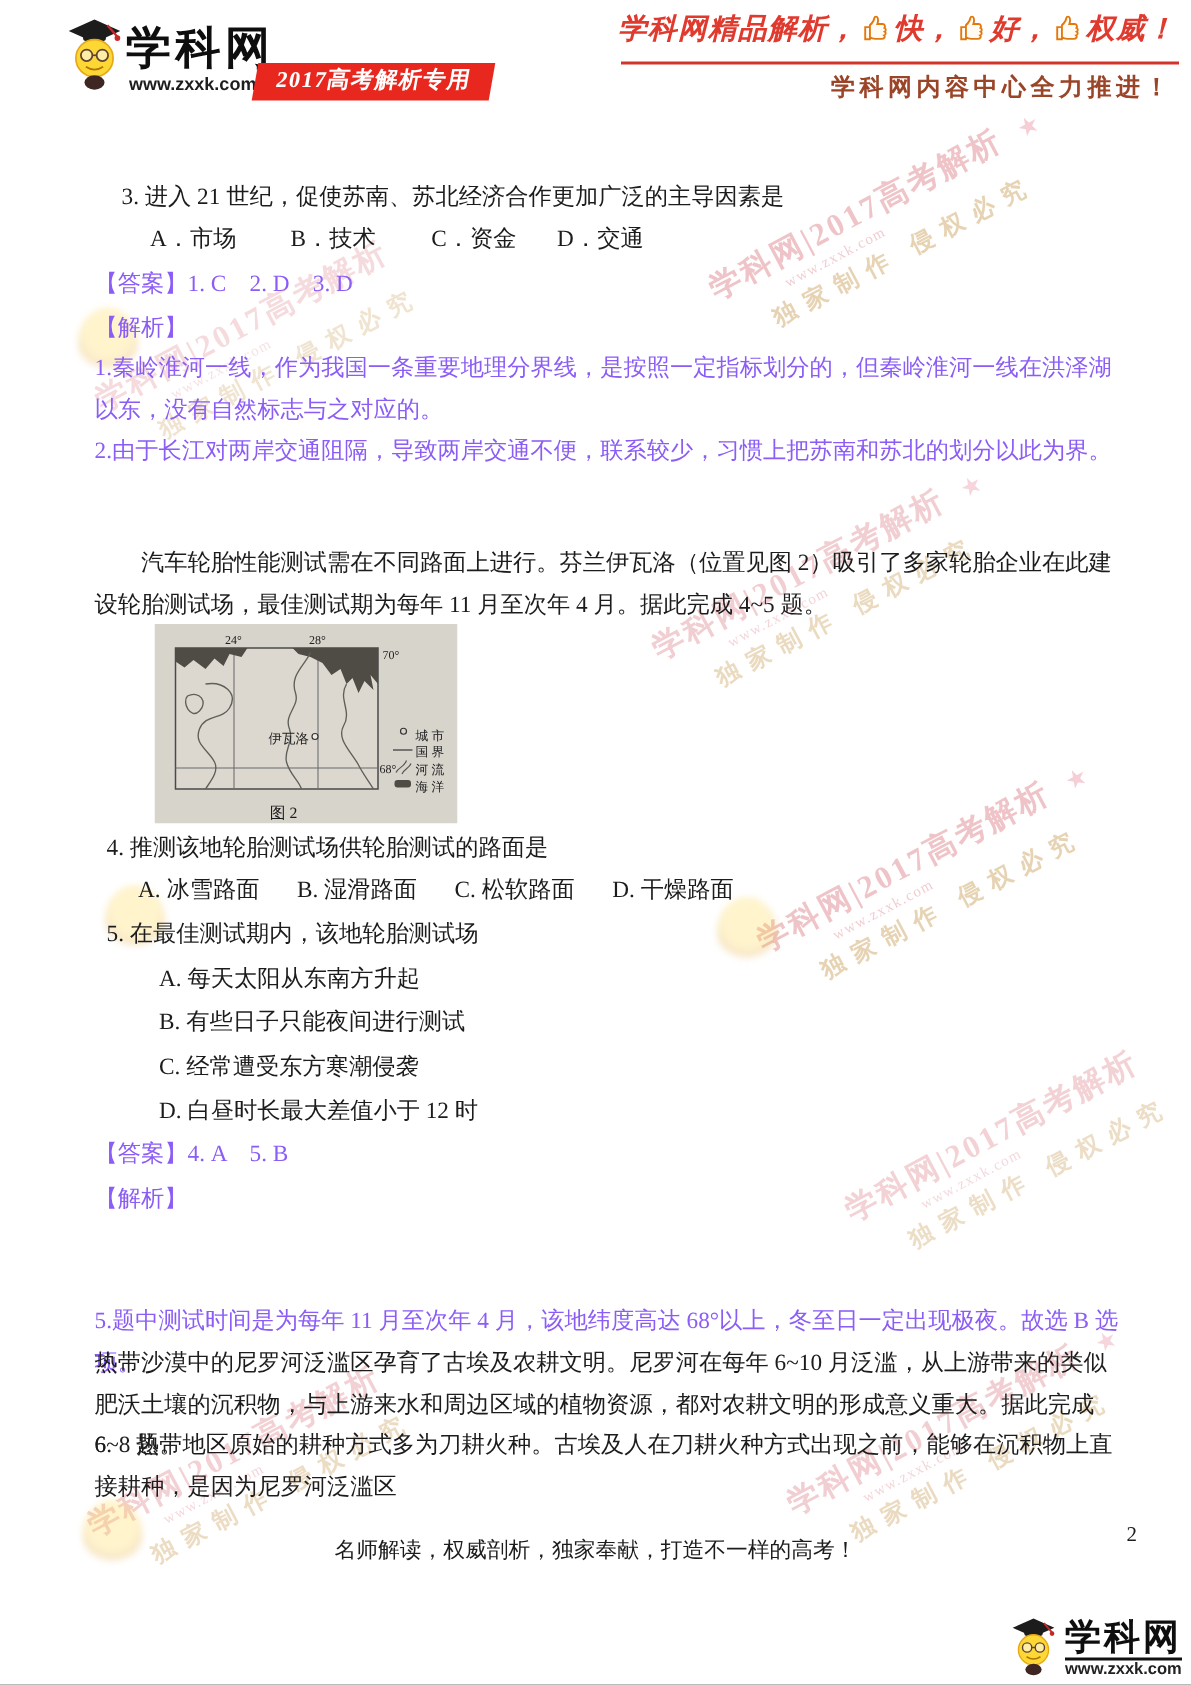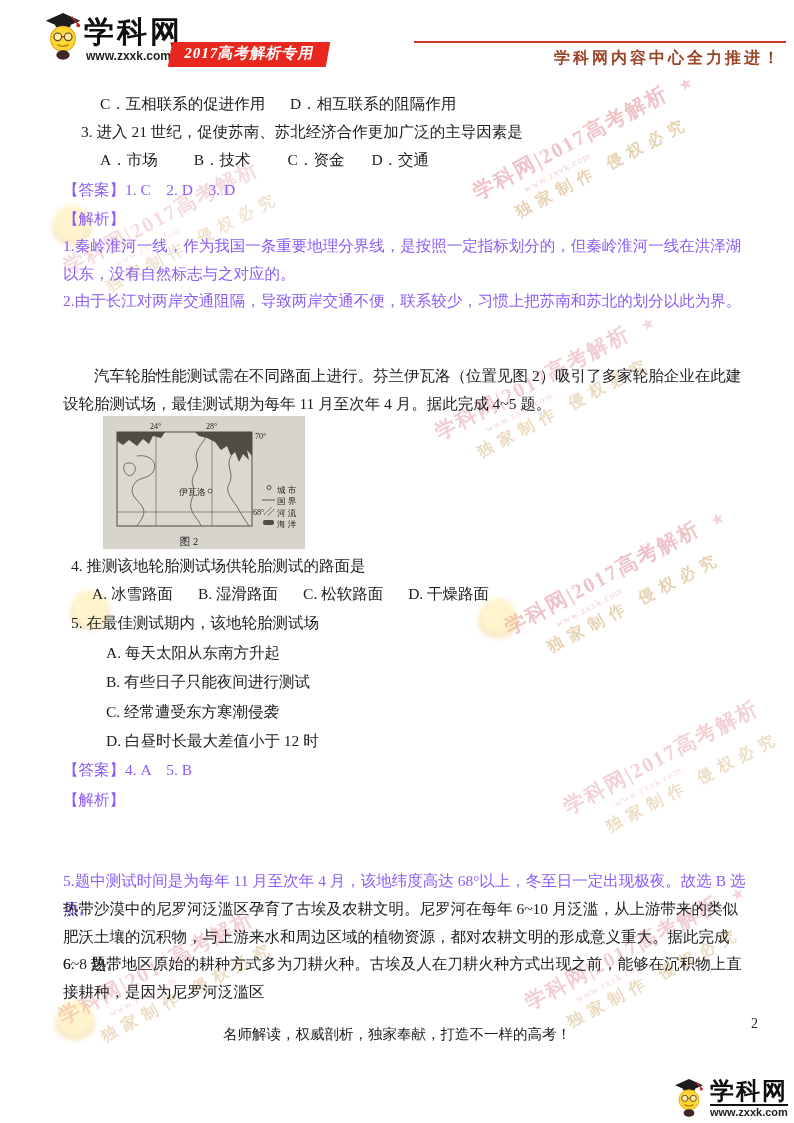--- a/index.html
+++ b/index.html
@@ -84,20 +84,41 @@
       <path d="M16,37 Q22,41 28,37" stroke="#b07400" stroke-width="1.3" fill="none"></path>
       <ellipse cx="22" cy="48" rx="7" ry="5" fill="#3e2723"></ellipse>
     </svg>
   </div>
   <div class="hdr-el" id="logo-name-top">学科网</div>
   <div class="hdr-el" id="logo-url-top">www.zxxk.com</div>
   <div class="hdr-el" id="banner">
     <span>2017高考解析专用</span>
   </div>
 
+  <div class="hdr-el" id="slogan">
+    <span>学科网精品解析，</span>
+    <span class="thumb-icon">
+      <svg viewBox="0 0 20 20" width="18" height="18">
+          <path d="M2 9 h3.5 v9 H2 z M5.5 16.5 c1 .8 2 1.2 4 1.2 h4.5 c2.6 0 2.9-2 2.1-2.6 1.2-.4 1.5-2.2.4-2.8 1-.6 1-2.4-.2-2.8.8-.9.3-2.8-1.4-2.8 H11 c.5-1.6.8-3.2.3-4.5-.5-1.3-2.3-1.3-2.5 0-.3 2-1.2 3.8-3.3 5.3z" fill="#fffaf2" stroke="#e2790f" stroke-width="1.4"></path>
+        </svg>
+    </span>
+    <span>快，</span>
+    <span class="thumb-icon">
+      <svg viewBox="0 0 20 20" width="18" height="18">
+          <path d="M2 9 h3.5 v9 H2 z M5.5 16.5 c1 .8 2 1.2 4 1.2 h4.5 c2.6 0 2.9-2 2.1-2.6 1.2-.4 1.5-2.2.4-2.8 1-.6 1-2.4-.2-2.8.8-.9.3-2.8-1.4-2.8 H11 c.5-1.6.8-3.2.3-4.5-.5-1.3-2.3-1.3-2.5 0-.3 2-1.2 3.8-3.3 5.3z" fill="#fffaf2" stroke="#e2790f" stroke-width="1.4"></path>
+        </svg>
+    </span>
+    <span>好，</span>
+    <span class="thumb-icon">
+      <svg viewBox="0 0 20 20" width="18" height="18">
+          <path d="M2 9 h3.5 v9 H2 z M5.5 16.5 c1 .8 2 1.2 4 1.2 h4.5 c2.6 0 2.9-2 2.1-2.6 1.2-.4 1.5-2.2.4-2.8 1-.6 1-2.4-.2-2.8.8-.9.3-2.8-1.4-2.8 H11 c.5-1.6.8-3.2.3-4.5-.5-1.3-2.3-1.3-2.5 0-.3 2-1.2 3.8-3.3 5.3z" fill="#fffaf2" stroke="#e2790f" stroke-width="1.4"></path>
+        </svg>
+    </span>
+    <span>权威！</span>
+  </div>
   <div class="hdr-el" id="slogan-underline"></div>
   <div class="hdr-el" id="sub-slogan">学科网内容中心全力推进！</div>
 
   <div class="wm" style="left:468px;top:120px;">
     <div class="wm-main"><span>学科网|2017高考解析</span><span class="wm-star">★</span></div>
     <div class="wm-url">www.zxxk.com</div>
     <div class="wm-sub">独家制作 侵权必究</div>
   </div>
   <div class="wm" style="left:60px;top:200px;opacity:.3;">
     <div class="wm-main"><span>学科网|2017高考解析</span></div>
@@ -127,23 +148,20 @@
   <div class="wm" style="left:520px;top:930px;opacity:.42;">
     <div class="wm-main"><span>学科网|2017高考解析</span><span class="wm-star">★</span></div>
     <div class="wm-url">www.zxxk.com</div>
     <div class="wm-sub">独家制作 侵权必究</div>
   </div>
   <div class="wm-blob" style="left:52px;top:205px;"></div>
   <div class="wm-blob" style="left:70px;top:590px;"></div>
   <div class="wm-blob" style="left:478px;top:598px;"></div>
   <div class="wm-blob" style="left:55px;top:1000px;"></div>
 
-  <div class="line" id="cd-row">
-    <span class="opt-c">C．互相联系的促进作用</span><span>D．相互联系的阻隔作用</span>
-  </div>
 
   <div class="line" id="q3-stem">3. 进入 21 世纪，促使苏南、苏北经济合作更加广泛的主导因素是</div>
   <div class="line" id="q3-opts">
     <span>A．市场</span><span>B．技术</span><span>C．资金</span><span>D．交通</span>
   </div>
 
   <div class="line red" id="ans13">【答案】1. C　2. D　3. D</div>
   <div class="line red" id="jiexi1">【解析】</div>
   <div class="line red" id="a1">1.秦岭淮河一线，作为我国一条重要地理分界线，是按照一定指标划分的，但秦岭淮河一线在洪泽湖以东，没有自然标志与之对应的。</div>
   <div class="line red" id="a2">2.由于长江对两岸交通阻隔，导致两岸交通不便，联系较少，习惯上把苏南和苏北的划分以此为界。</div>

